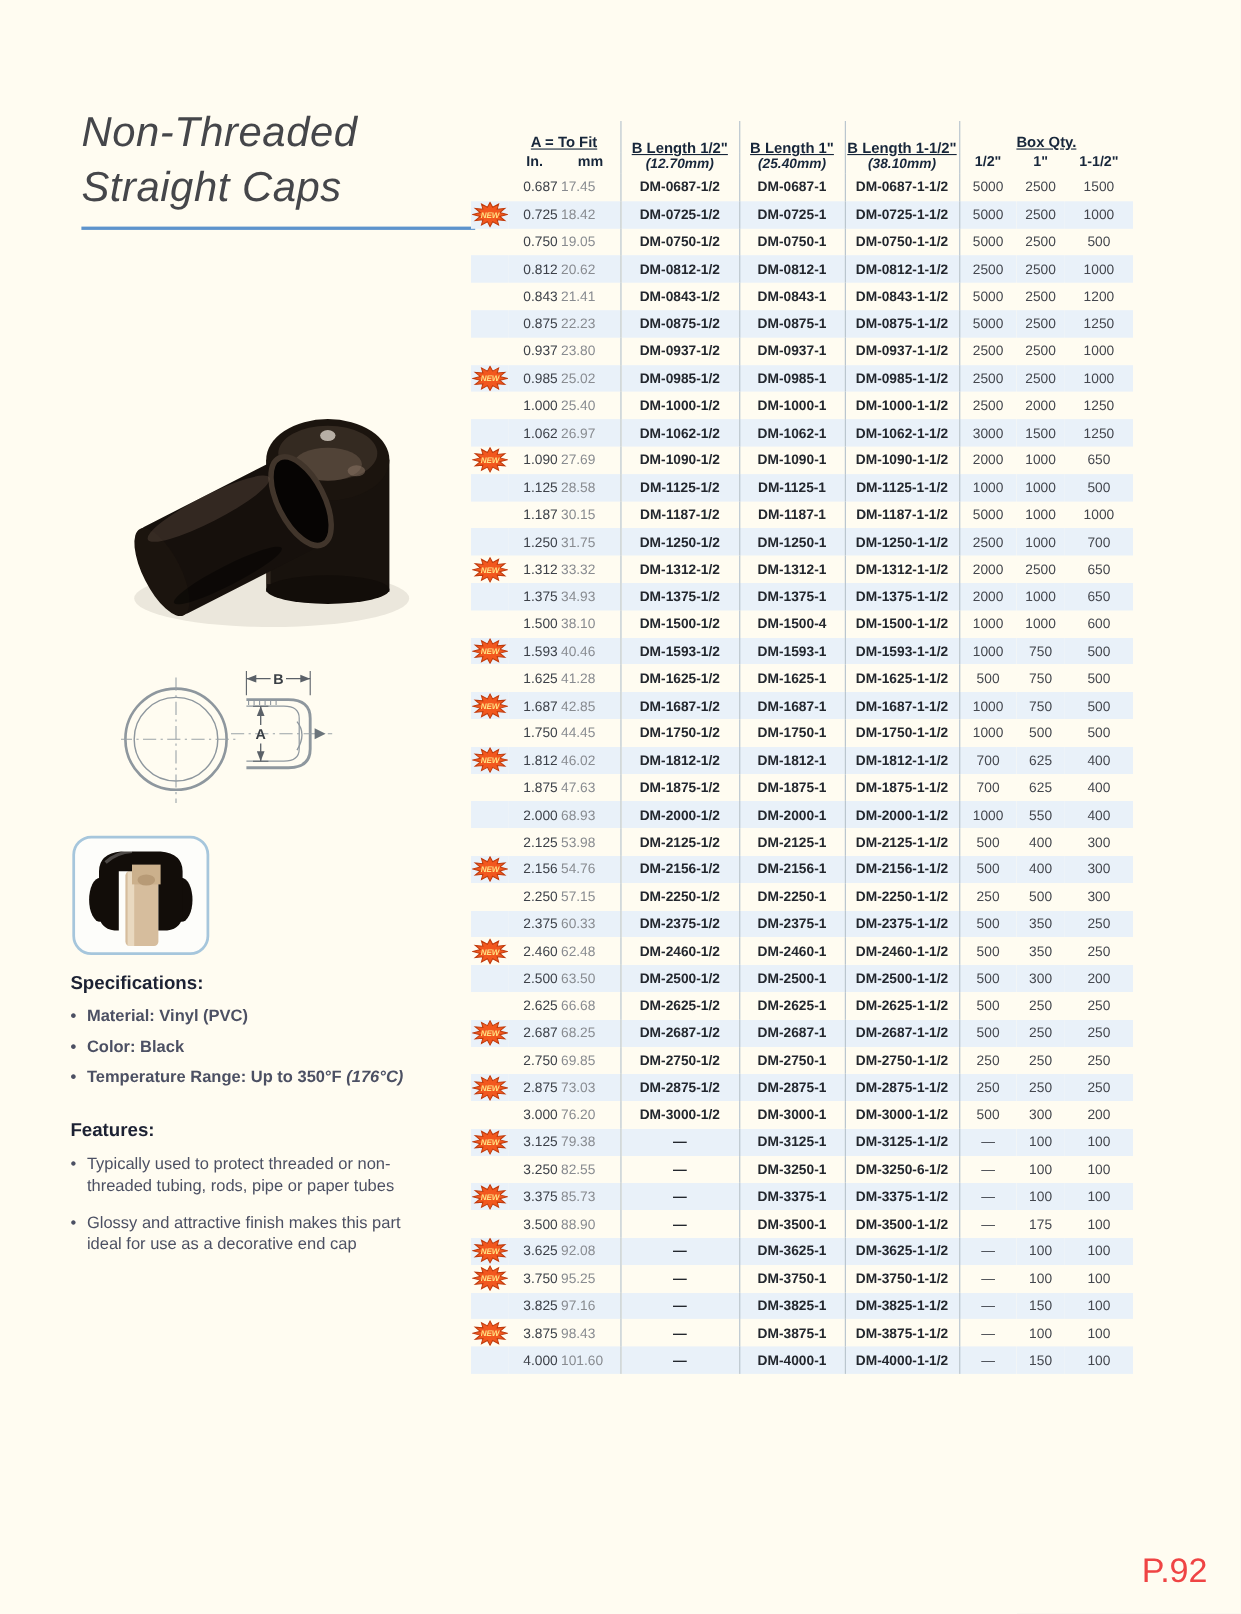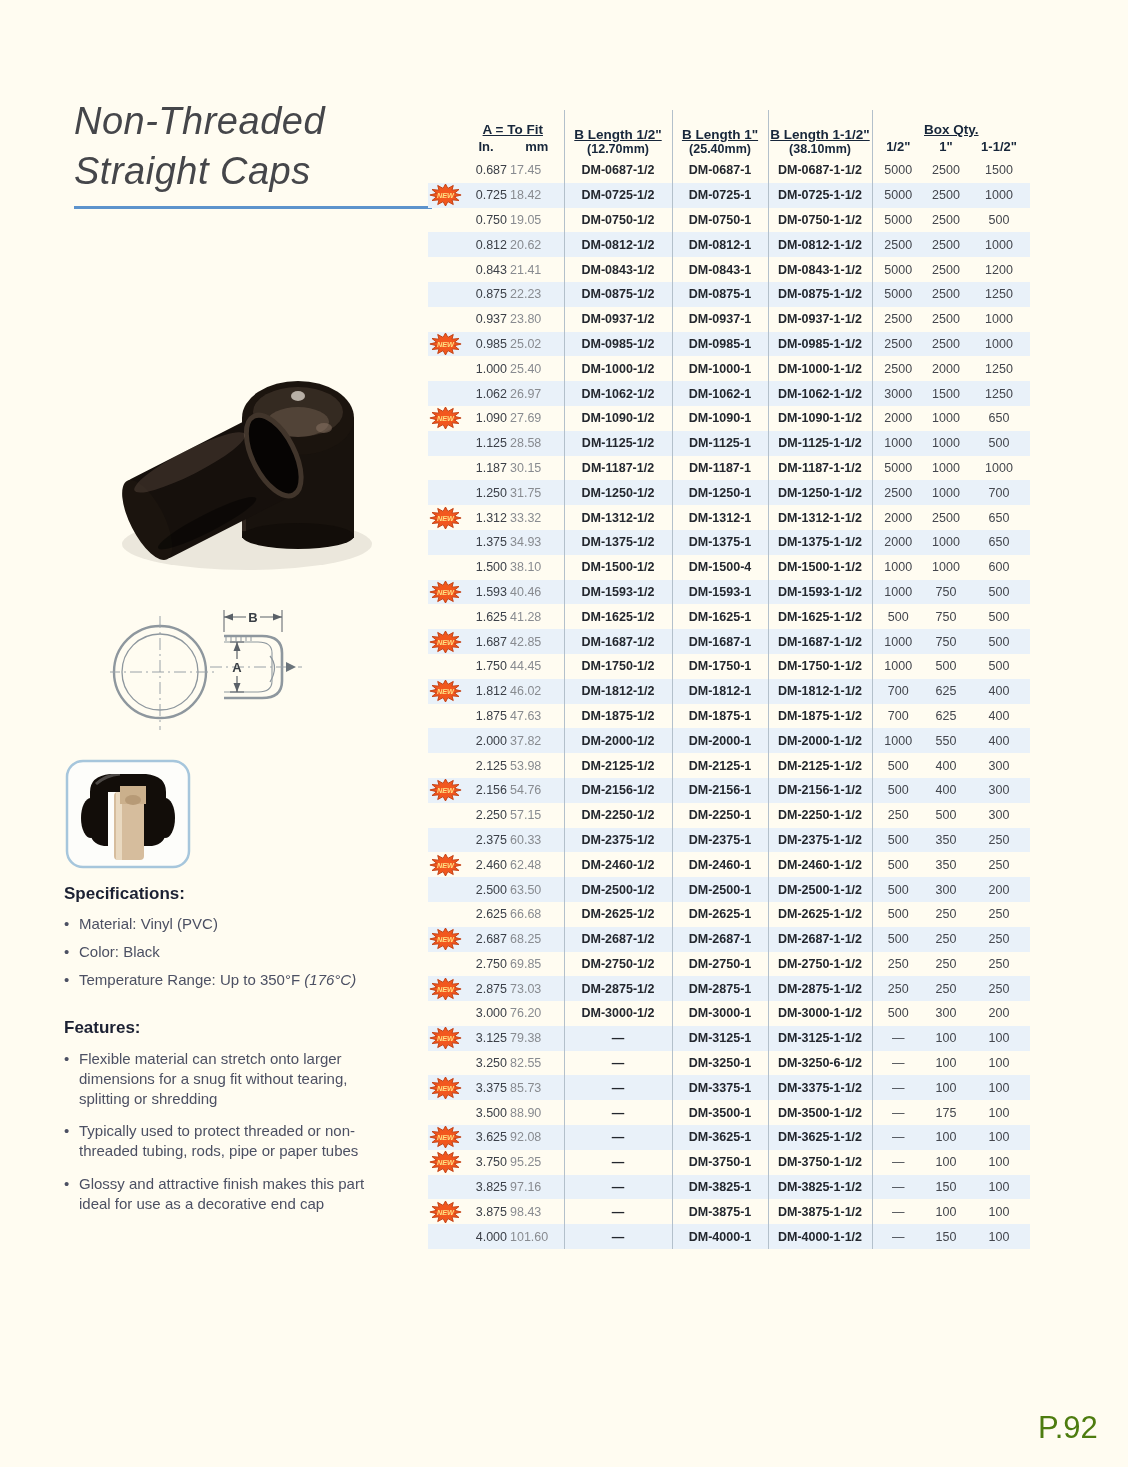--- a/index.html
+++ b/index.html
@@ -14,48 +14,48 @@
 
   .photo{position:absolute; left:92px; top:326px; width:302px; height:254px;}
   .diagram{position:absolute; left:110px; top:594px; width:234px; height:170px;}
   .cutaway{position:absolute; left:64px; top:758px; width:128px; height:112px;}
 
   .specs{position:absolute; left:64px; top:884px; width:335px;}
   .features{position:absolute; left:64px; top:1018px; width:322px;}
   .specs h3,.features h3{font-size:17px; color:#1c2133; margin:0 0 11px 0;}
   .specs ul,.features ul{margin:0; padding:0; list-style:none;}
   .specs li,.features li{font-size:15px; color:#4c5063; position:relative; padding-left:15px;}
-  .specs li{margin-bottom:11px;}
+  .specs li{margin-bottom:11px;font-weight:bold;}
   .features li{margin-bottom:13px; line-height:1.32;}
   .specs li::before,.features li::before{content:"•"; position:absolute; left:0; top:0;}
   .specs em,.features em{font-style:italic;}
 
   
   .table-wrap{position:absolute; left:428px; top:110px;}
   table{border-collapse:collapse; table-layout:fixed; width:602px;}
   col.w-badge{width:34px;} col.w-in{width:48px;} col.w-mm{width:54px;}
   col.w-p05{width:108px;} col.w-p1{width:96px;} col.w-p15{width:104px;}
   col.w-q05{width:52px;} col.w-q1{width:44px;} col.w-q15{width:62px;}
   thead th{vertical-align:bottom; padding:0 0 2px 0; font-size:13.5px; color:#17263a;}
   tr.h1 th{padding-top:12px;}
   .h-main{font-weight:bold;text-decoration:underline;}
-  .h-sub-em{font-size:12.5px; font-weight:bold;}
+  .h-sub-em{font-style:italic; font-size:12.5px; font-weight:bold;}
   tr.h2 th{font-size:13px; font-weight:bold; padding-bottom:4px;}
   tbody td{height:24.8px; font-size:12.5px; padding:0; white-space:nowrap; overflow:hidden;}
   tbody tr:nth-child(even){background:#e9f1f9;}
   .div-l{border-left:1px solid #b3c0cb;}
   .c-in{text-align:right; padding-right:3px; color:#3c4048;}
   .c-mm{text-align:left; padding-right:7px; color:#888b90; }
   .c-p05,.c-p1,.c-p15{text-align:center; font-weight:bold; color:#23272e;}
   .c-q05,.c-q1,.c-q15{text-align:center; color:#43464d;}
   .c-badge{text-align:center;}
   .burst{width:33px; height:24px; display:block; margin:0 auto;}
   .burst-text{font-size:8px; font-weight:bold; font-style:italic; fill:#ffe082; font-family:"Liberation Sans",sans-serif;}
 
-  .page-number{position:absolute; left:1038px; top:1410px; font-size:31px; color:#4d7c0f;}
+  .page-number{position:absolute; left:1038px; top:1410px; font-size:31px; color:#ef4444;}
 </style>
 </head>
 <body>
 
 <div class="page">
 
   <header class="title-block">
     <div class="series-title">
       <div>Non-Threaded</div>
       <div>Straight Caps</div>
@@ -138,21 +138,20 @@
     <ul>
         <li><span>Material: Vinyl (PVC)</span></li>
         <li><span>Color: Black</span></li>
         <li><span>Temperature Range: Up to 350°F </span><em>(176°C)</em></li>
       </ul>
   </section>
 
   <section class="features">
     <h3>Features:</h3>
     <ul>
-        <li><span>Flexible material can stretch onto larger dimensions for a snug fit without tearing, splitting or shredding</span></li>
         <li><span>Typically used to protect threaded or non-threaded tubing, rods, pipe or paper tubes</span></li>
         <li><span>Glossy and attractive finish makes this part ideal for use as a decorative end cap</span></li>
       </ul>
   </section>
 
   <div class="table-wrap">
     <table>
       <colgroup>
         <col class="w-badge">
           <col class="w-in">
@@ -475,21 +474,21 @@
             <td class="c-p05 div-l">DM-1875-1/2</td>
             <td class="c-p1 div-l">DM-1875-1</td>
             <td class="c-p15 div-l">DM-1875-1-1/2</td>
             <td class="c-q05 div-l">700</td>
             <td class="c-q1">625</td>
             <td class="c-q15">400</td>
           </tr>
           <tr>
             <td class="c-badge"></td>
             <td class="c-in">2.000</td>
-            <td class="c-mm">37.82</td>
+            <td class="c-mm">68.93</td>
             <td class="c-p05 div-l">DM-2000-1/2</td>
             <td class="c-p1 div-l">DM-2000-1</td>
             <td class="c-p15 div-l">DM-2000-1-1/2</td>
             <td class="c-q05 div-l">1000</td>
             <td class="c-q1">550</td>
             <td class="c-q15">400</td>
           </tr>
           <tr>
             <td class="c-badge"></td>
             <td class="c-in">2.125</td>

